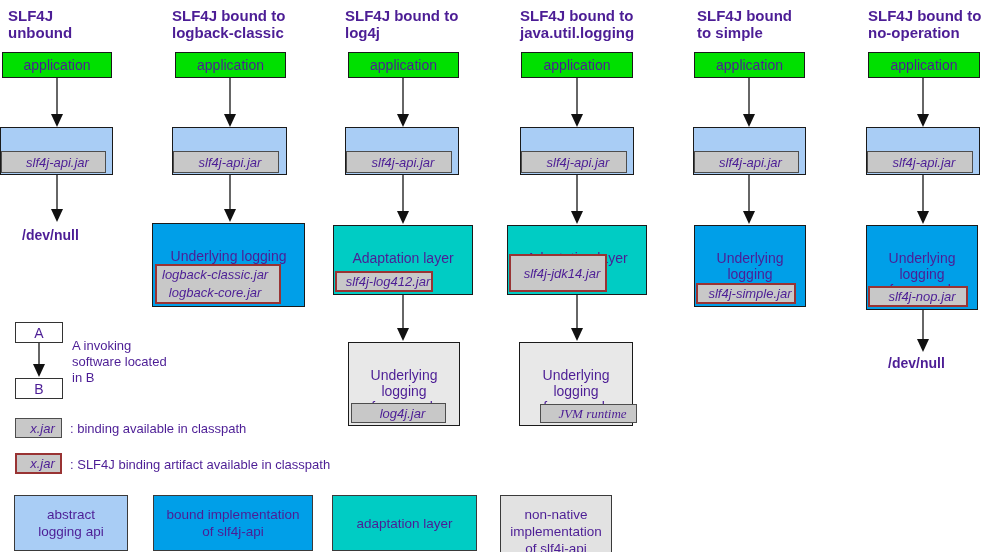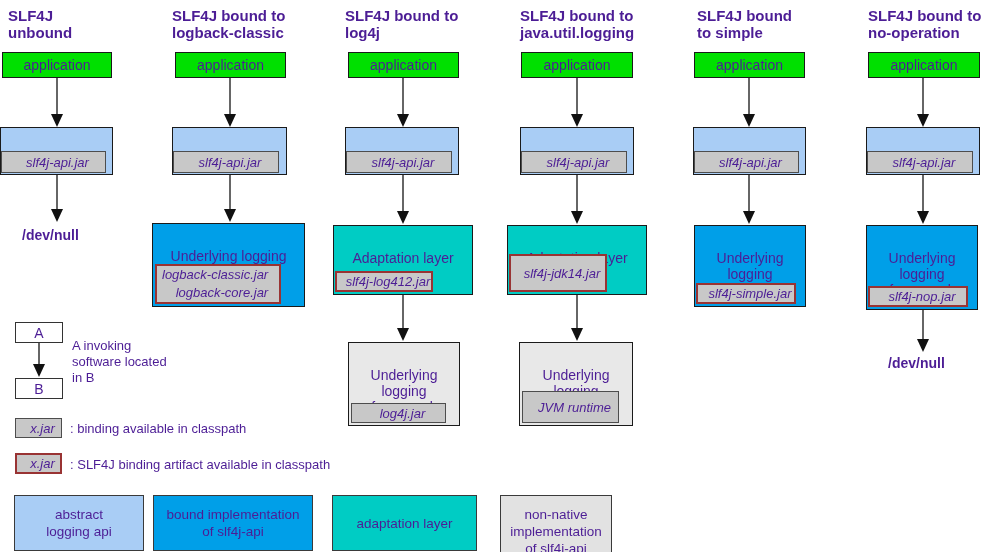--- a/index.html
+++ b/index.html
@@ -14,21 +14,21 @@
   .box{position:absolute;box-sizing:border-box;border:1px solid #1a1a1a;white-space:pre-line;}
   .center{display:flex;align-items:center;justify-content:center;text-align:center;}
   .app{background:#00e000;font-size:14px;}
   .api{background:#a9cdf5;font-size:14px;text-align:center;padding-top:4px;}
   .jar{
     position:absolute;box-sizing:border-box;background:#c8c8c8;border:1px solid #4d4d4d;
     font-style:italic;font-size:13px;display:flex;align-items:center;justify-content:center;
     text-align:center;white-space:pre-line;padding-left:8px;
   }
   .jar.binding{border:2px solid #993333;}
-  .jar.left{justify-content:flex-start;text-align:right;padding-left:5px;}
+  .jar.left{justify-content:flex-start;text-align:center;padding-left:5px;}
   .blue{background:#009fe8;font-size:14px;text-align:center;}
   .teal{background:#00ccc4;font-size:14px;text-align:center;}
   .grayfw{background:#e8e8e8;font-size:14px;text-align:center;}
   .fwtitle{padding-top:8px;line-height:16px;}
   .devnull{position:absolute;font-weight:bold;font-size:14px;}
   .arrow{position:absolute;width:12px;}
   .arrow .line{position:absolute;left:5px;top:0;bottom:12px;width:2px;background:#666;}
   .arrow .head{
     position:absolute;left:0;bottom:0;width:0;height:0;
     border-left:6px solid transparent;border-right:6px solid transparent;
@@ -139,21 +139,21 @@
     <div class="jar binding" style="left:1px;bottom:2px;width:98px;height:38px;">slf4j-jdk14.jar</div>
   </div>
   <div class="arrow" style="left:571px;top:295px;height:46px;">
       <div class="line"></div>
       <div class="head"></div>
     </div>
   <div class="box grayfw" style="left:519px;top:342px;width:114px;height:84px;">
     <div class="fwtitle">Underlying
 logging
 framework</div>
-    <div class="jar" style="left:2px;bottom:2px;width:97px;height:32px;">JVM runtime</div>
+    <div class="jar" style="left:20px;bottom:2px;width:97px;height:19px;font-family:Liberation Serif, serif;">JVM runtime</div>
   </div>
 
   <div class="hdr" style="left:697px;top:7px;">SLF4J bound
 to simple</div>
   <div class="box app center" style="left:694px;top:52px;width:111px;height:26px;">application</div>
   <div class="arrow" style="left:743px;top:78px;height:49px;">
       <div class="line"></div>
       <div class="head"></div>
     </div>
   <div class="box api" style="left:693px;top:127px;width:113px;height:48px;">
@@ -206,21 +206,21 @@
   <div class="legendbox" style="left:15px;top:378px;width:48px;height:21px;">B</div>
   <div class="legtext" style="left:72px;top:338px;">A invoking
 software located
 in B</div>
 
   <div class="jar" style="left:15px;top:418px;width:47px;height:20px;">x.jar</div>
   <div class="legtext" style="left:70px;top:421px;">: binding available in classpath</div>
   <div class="jar binding" style="left:15px;top:453px;width:47px;height:21px;">x.jar</div>
   <div class="legtext" style="left:70px;top:457px;">: SLF4J binding artifact available in classpath</div>
 
-  <div class="key lblue" style="left:14px;top:495px;width:130px;height:56px;">abstract
+  <div class="key lblue" style="left:14px;top:495px;width:114px;height:56px;">abstract
 logging api</div>
   <div class="key kblue" style="left:153px;top:495px;width:160px;height:56px;">bound implementation
 of slf4j-api</div>
   <div class="key kteal" style="left:332px;top:495px;width:145px;height:56px;">adaptation layer</div>
   <div class="key lgray" style="left:500px;top:495px;width:112px;height:72px;">non-native
 implementation
 of slf4j-api</div>
 
 </div>
 

